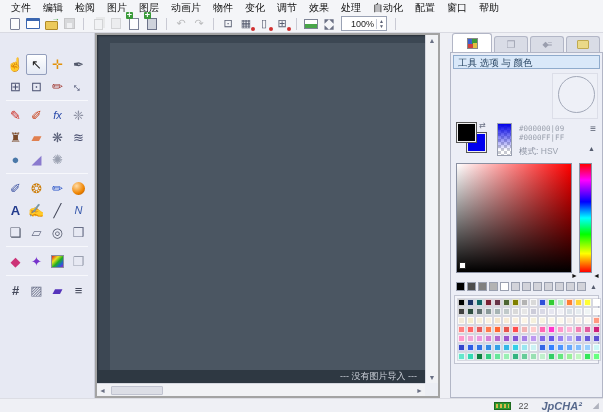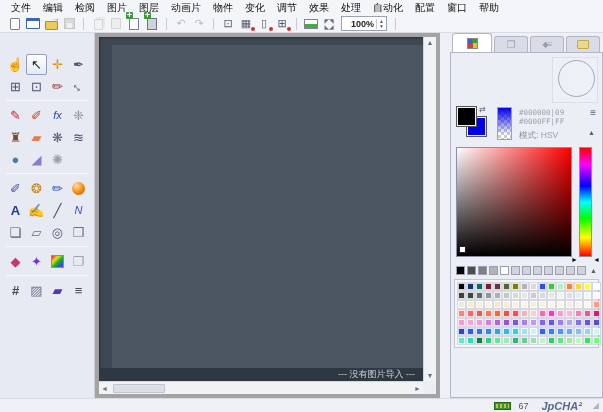--- a/index.html
+++ b/index.html
@@ -25,39 +25,39 @@
   .ic-save { width:11px; height:11px; background:#a8adbb; border:1px solid #767c90; }
   .ic-save::after { content:""; position:absolute; left:2px; top:4px; width:5px; height:5px; background:#e8e9ef; }
   .ic-copy { width:9px; height:11px; background:#eceef2; border:1px solid #9aa0b2; box-shadow:2px -2px 0 #d4d6de; margin-top:2px; }
   .ic-paste { width:10px; height:11px; background:#dfe1e8; border:1px solid #9aa0b2; }
   .ic-pageplus { width:10px; height:12px; background:#fdfdfe; border:1px solid #7c8298; }
   .ic-pageplus::after { content:"+"; position:absolute; left:-4px; top:-7px; font-size:9px; font-weight:bold; color:#fff; background:#3a9a3a; width:7px; height:7px; line-height:7px; text-align:center; border-radius:1px; }
   .ic-pagedark { width:10px; height:12px; background:#cfd3dc; border:1px solid #6c7288; }
   .ic-pagedark::after { content:"+"; position:absolute; left:-4px; top:-7px; font-size:9px; font-weight:bold; color:#fff; background:#3a9a3a; width:7px; height:7px; line-height:7px; text-align:center; border-radius:1px; }
   .ic-image { width:14px; height:10px; border:1px solid #7e8496; background:linear-gradient(#ffffff 0 45%, #49a649 45%); }
   .ic-fullscreen::before { content:"◤◥\A◣◢"; white-space:pre; font-size:6px; line-height:6px; color:#6a7084; display:block; }
-  .zoom-box { width:46px; height:15px; border:1px solid #9aa2b4; background:#fff; display:flex; align-items:center; margin:9px 3px; flex:none;font-weight:bold; }
+  .zoom-box { width:46px; height:15px; border:1px solid #9aa2b4; background:#fff; display:flex; align-items:center; margin:9px 3px; flex:none; }
   .zoom-box .zv { flex:1; font-size:9px; text-align:right; padding-right:2px; color:#222; }
   .zoom-spin { width:10px; display:flex; flex-direction:column; align-items:center; border-left:1px solid #c8ccd8; }
   .zoom-spin span { font-size:5px; line-height:5px; color:#5a6074; }
   .mode-btn { height:16px; border:1px solid #aeb4c4; background:#f8f9fc; display:flex; align-items:center; gap:3px; padding:0 5px; margin-left:4px; border-radius:2px; flex:none; }
   .mode-btn .label { font-size:9px; color:#222; white-space:nowrap; }
 
   
   #tool-palette { position:absolute; top:33px; left:0; width:95px; bottom:14px; background:#e7e9f3; border-right:1px solid #cdd0dc; padding-top:21px; }
   .tool-row { display:flex; padding:0 5px; margin-bottom:1px; }
   .tool { width:21px; height:21px; display:flex; align-items:center; justify-content:center; background:transparent; border:1px solid transparent; cursor:default; }
   .tool .g { font-size:13px; line-height:1; }
   .tool.selected { background:linear-gradient(#ffffff,#e4e9f4); border:1px solid #939ebc; border-radius:2px; }
   .tool-sep { height:1px; background:#c8cbd9; margin:3px 6px 4px 6px; border-bottom:1px solid #f7f8fc; }
   .sp-sphere { width:13px; height:13px; border-radius:50%; background:radial-gradient(circle at 35% 30%, #ffdca6, #ef8400 60%, #9c4a00); }
   .sp-rainbow { width:13px; height:13px; border:1px solid #8a8ea0; background:linear-gradient(135deg,#e02020,#e8e020 30%,#20b020 55%,#2060d8 80%,#a020c0); }
 
   
-  #canvas-region { position:absolute; left:95px; top:33px; width:345px; bottom:14px; border:4px solid #a3a3a3; background:#eceef4; }
+  #canvas-region { position:absolute; left:95px; top:33px; width:345px; bottom:14px; border:2px solid #a3a3a3; background:#eceef4; }
   #canvas-outer { position:absolute; left:0; top:0; right:13px; bottom:13px; background:#3c4753; box-shadow:inset 1px 1px 2px rgba(0,0,0,.35); }
   #canvas-inner { position:absolute; left:13px; top:8px; right:0; bottom:13px; background:#4b5662; }
   #canvas-notice { position:absolute; left:0; right:0; bottom:0; height:13px; background:#2e3842; color:#c9ced6; font-size:9px; display:flex; align-items:center; justify-content:flex-end; padding-right:8px; }
   .vscroll { position:absolute; right:0; top:0; bottom:13px; width:13px; background:#f1f2f5; border-left:1px solid #d4d6de; display:flex; flex-direction:column; justify-content:space-between; align-items:center; }
   .hscroll { position:absolute; left:0; right:13px; bottom:0; height:13px; background:#f1f2f5; border-top:1px solid #d4d6de; display:flex; justify-content:space-between; align-items:center; }
   .scroll-arrow { font-size:7px; color:#6a7084; padding:2px; line-height:1; }
   .hthumb { position:absolute; left:14px; top:2px; width:52px; height:9px; background:#dcdee6; border:1px solid #c0c3d0; border-radius:1px; }
   .scroll-corner { position:absolute; right:0; bottom:0; width:13px; height:13px; background:#eceef4; }
 
   
@@ -375,20 +375,21 @@
         <span class="tabicon-layers">❐</span>
       </div>
       <div class="tab">
         <span class="tabicon-list">◆≡</span>
       </div>
       <div class="tab">
         <span class="tabicon-folder"></span>
       </div>
     </div>
   <div id="panel-body">
+    <div id="panel-header">工具 选项 与 颜色</div>
     <div id="tool-options">
       <div class="brush-preview-box"></div>
       <div class="brush-circle"></div>
     </div>
     <div id="color-row">
       <div class="fg-swatch"></div>
       <div class="bg-swatch"></div>
       <span class="swap-colors">⇄</span>
       <div class="alpha-bar"></div>
       <div class="hex-lines">
@@ -555,16 +556,16 @@
           <span class="psw" style="background: rgb(192, 247, 192);"></span>
           <span class="psw" style="background: rgb(51, 230, 89);"></span>
           <span class="psw" style="background: rgb(102, 255, 128);"></span>
         </div>
       </div>
   </div>
 </div>
 
 <div id="statusbar">
   <span class="mem-chip"></span>
-  <span class="mem-count">67</span>
+  <span class="mem-count">22</span>
   <span class="brand">JpCHA²</span>
   <span class="grip">◢</span>
 </div>
 
 </body></html>

